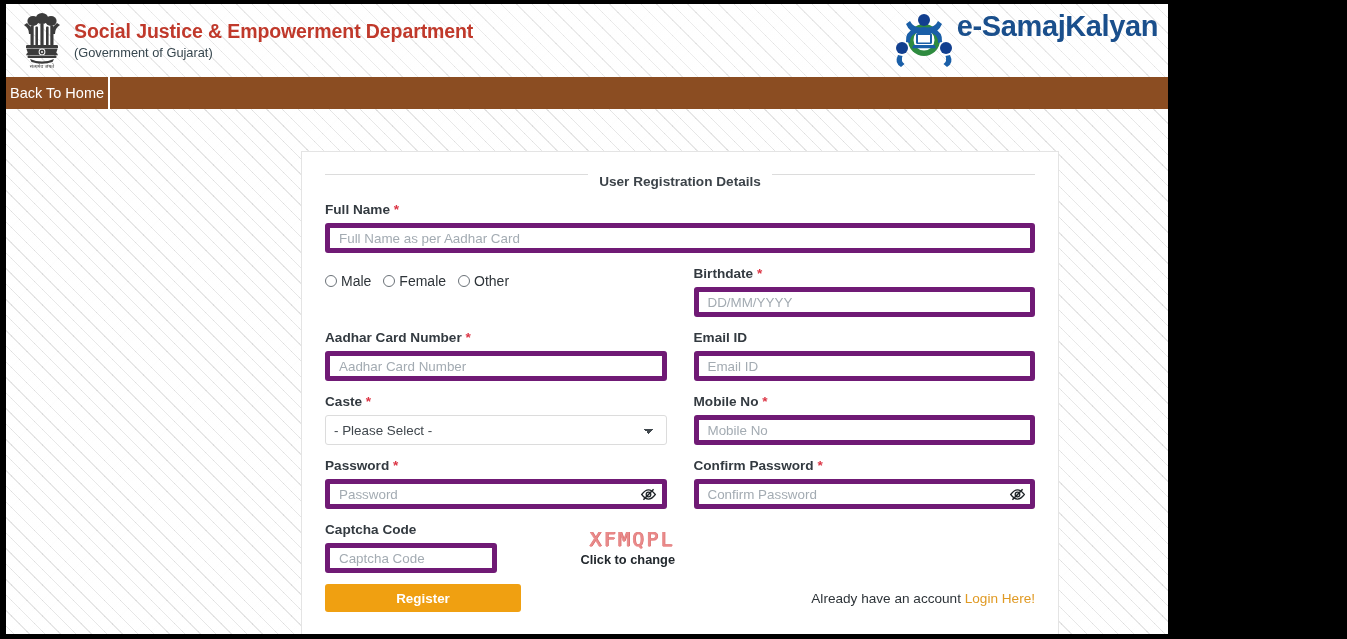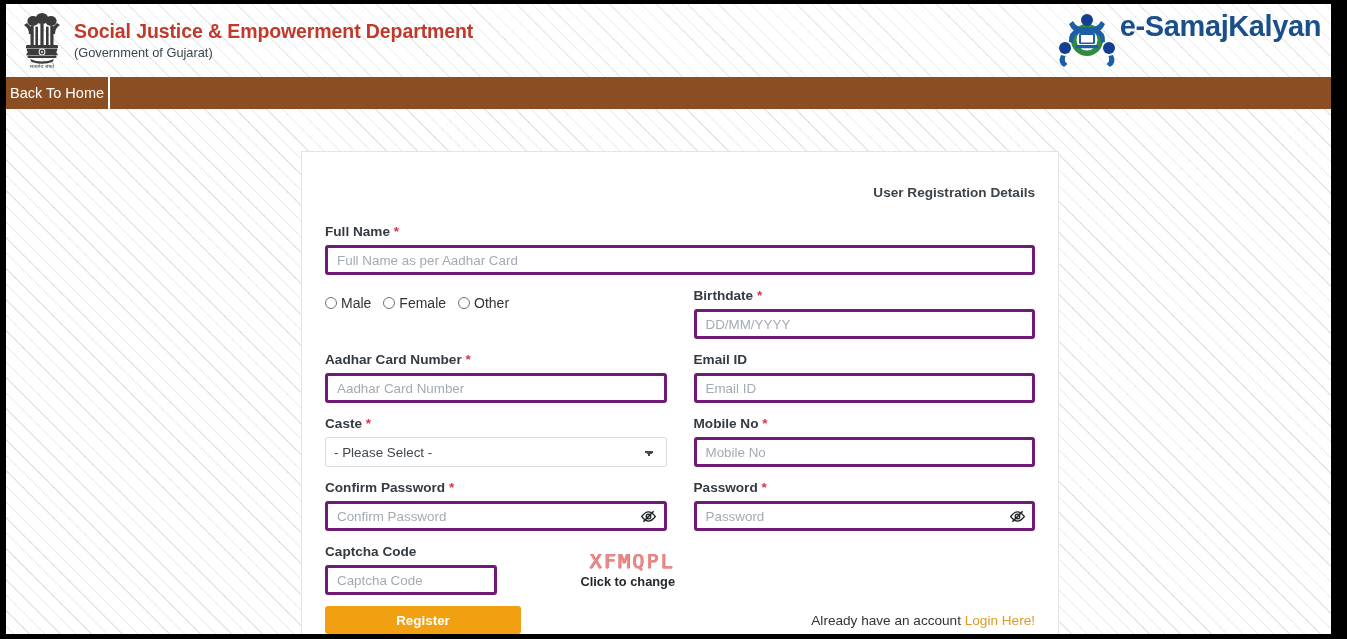--- a/index.html
+++ b/index.html
@@ -9,21 +9,21 @@
     width: 1347px; height: 639px;
     overflow: hidden;
     font-family: "Liberation Sans", sans-serif;
   }
   body {
     background: #000000;
   }
   .viewport {
     position: absolute;
     left: 6px; top: 4px;
-    width: 1325px;
+    width: 1162px;
     height: 630px;
     background: #f3f3f3;
     overflow: hidden;
   }
 
   
   .texture {
     position: absolute;
     inset: 0;
     background-color: #f2f2f2;
@@ -107,24 +107,23 @@
     width: 758px;
     bottom: 0;
     background: #ffffff;
     border: 1px solid #e4e4e4;
     border-bottom: none;
     padding: 0 23px;
   }
 
   .legend-row {
     display: flex;
-    align-items: flex-end;
+    align-items: flex-start;
     margin-top: 22px;
     gap: 11px;
-    flex-direction: column;
   }
   .legend-line { flex: 1; height: 1px; background: #dcdcdc; }
   .legend-text {
     color: #3c4349;
     font-size: 13.6px;
     font-weight: bold;
     white-space: nowrap;
   }
 
   .form-row {
@@ -140,21 +139,21 @@
     font-size: 13.6px;
     font-weight: bold;
     color: #333a40;
     margin-bottom: 6px;
   }
   .req { color: #dc3545; font-weight: bold; }
 
   .inp {
     width: 100%;
     height: 30px;
-    border: 3px solid #701a75;
+    border: 5px solid #701a75;
     border-radius: 3px;
     background: #ffffff;
     font-family: "Liberation Sans", sans-serif;
     font-size: 13.4px;
     color: #41484e;
     padding: 0 9px;
     outline: none;
   }
   .inp::placeholder { color: #a3abb2; }
 
@@ -427,50 +426,50 @@
           <span>Mobile No</span>
           <span class="req">*</span>
         </label>
         <input class="inp" type="text" placeholder="Mobile No" style="">
       </div>
     </div>
 
     <div class="form-row">
       <div class="field">
         <label class="fl">
+          <span>Password</span>
+          <span class="req">*</span>
+        </label>
+        <div class="pw-wrap">
+          <input class="inp" type="text" placeholder="Password" style="">
+          <span class="eye-btn">
+            <svg width="17" height="17" viewBox="0 0 20 20" aria-hidden="true">
+              <path d="M2 10 q4.2-5.4 8-5.4 t8 5.4 q-4.2 5.4 -8 5.4 t-8 -5.4z" fill="none" stroke="#1d2327" stroke-width="1.5"></path>
+              <circle cx="10" cy="10" r="2.7" fill="none" stroke="#1d2327" stroke-width="1.5"></circle>
+              <line x1="4" y1="16.2" x2="16" y2="3.8" stroke="#1d2327" stroke-width="1.8"></line>
+            </svg>
+          </span>
+        </div>
+      </div>
+      <div class="field">
+        <label class="fl">
           <span>Confirm Password</span>
           <span class="req">*</span>
         </label>
         <div class="pw-wrap">
           <input class="inp" type="text" placeholder="Confirm Password" style="">
           <span class="eye-btn">
             <svg width="17" height="17" viewBox="0 0 20 20" aria-hidden="true">
               <path d="M2 10 q4.2-5.4 8-5.4 t8 5.4 q-4.2 5.4 -8 5.4 t-8 -5.4z" fill="none" stroke="#1d2327" stroke-width="1.5"></path>
               <circle cx="10" cy="10" r="2.7" fill="none" stroke="#1d2327" stroke-width="1.5"></circle>
               <line x1="4" y1="16.2" x2="16" y2="3.8" stroke="#1d2327" stroke-width="1.8"></line>
             </svg>
           </span>
         </div>
       </div>
-      <div class="field">
-        <label class="fl">
-          <span>Password</span>
-          <span class="req">*</span>
-        </label>
-        <div class="pw-wrap">
-          <input class="inp" type="text" placeholder="Password" style="">
-          <span class="eye-btn">
-            <svg width="17" height="17" viewBox="0 0 20 20" aria-hidden="true">
-              <path d="M2 10 q4.2-5.4 8-5.4 t8 5.4 q-4.2 5.4 -8 5.4 t-8 -5.4z" fill="none" stroke="#1d2327" stroke-width="1.5"></path>
-              <circle cx="10" cy="10" r="2.7" fill="none" stroke="#1d2327" stroke-width="1.5"></circle>
-              <line x1="4" y1="16.2" x2="16" y2="3.8" stroke="#1d2327" stroke-width="1.8"></line>
-            </svg>
-          </span>
-        </div>
-      </div>
     </div>
 
     <div class="captcha-row">
       <div class="captcha-left">
         <label class="fl">
           <span>Captcha Code</span>
           <span class="req"></span>
         </label>
         <input class="inp" type="text" placeholder="Captcha Code" style="">
       </div>

